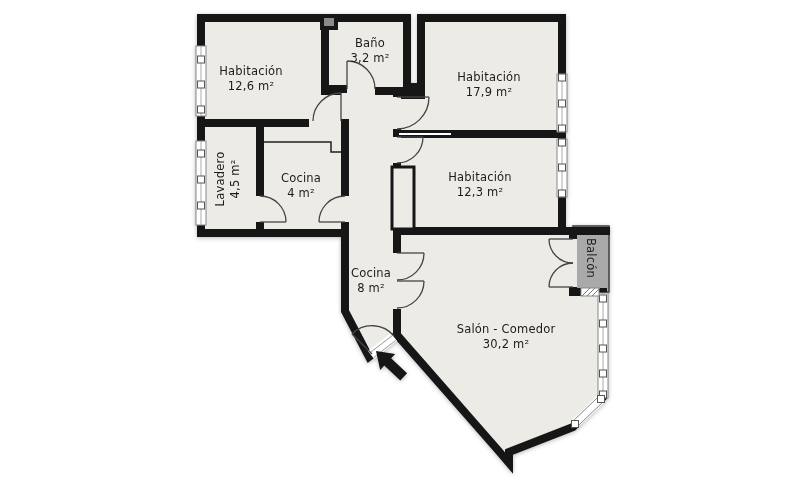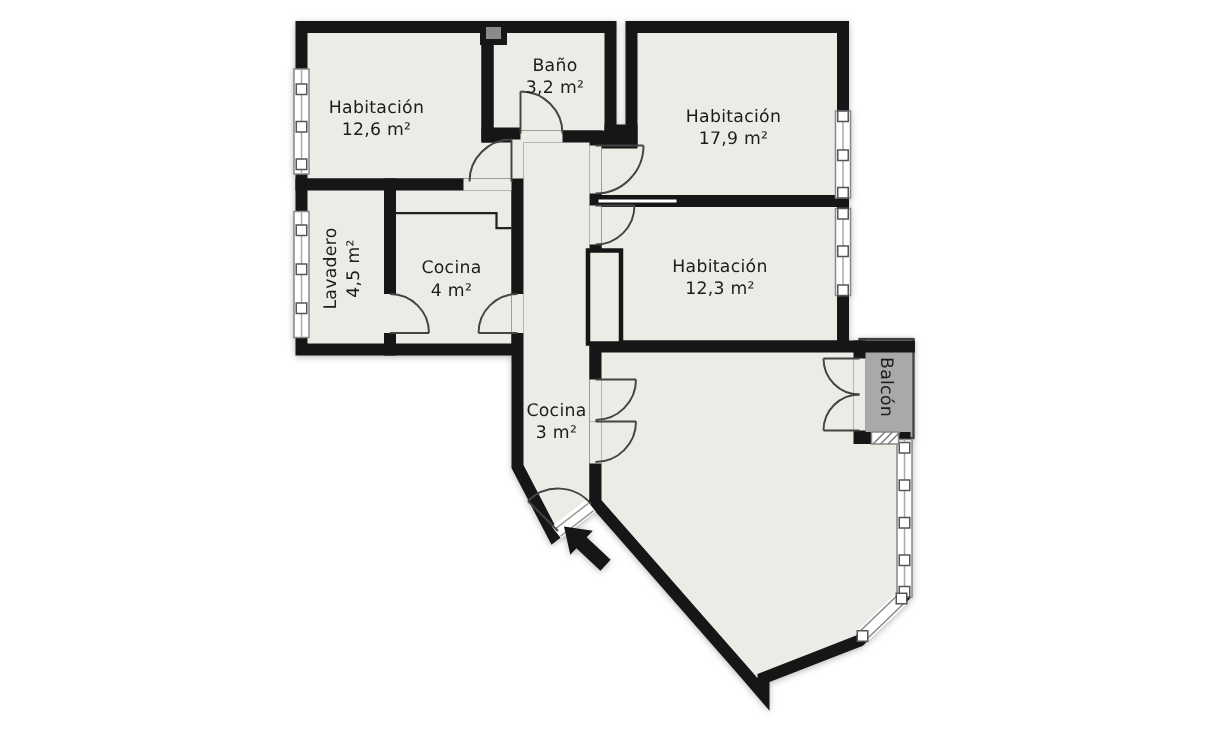--- a/index.html
+++ b/index.html
@@ -192,19 +192,23 @@
   <div class="lbl" style="left:301px;top:186px;">
     <div>Cocina</div>
     <div>4 m²</div>
   </div>
   <div class="lbl" style="left:480px;top:185px;">
     <div>Habitación</div>
     <div>12,3 m²</div>
   </div>
   <div class="lbl" style="left:371px;top:281px;">
     <div>Cocina</div>
-    <div>3 m²</div>
+    <div>8 m²</div>
+  </div>
+  <div class="lbl" style="left:506px;top:337px;">
+    <div>Salón - Comedor</div>
+    <div>30,2 m²</div>
   </div>
   <div class="lbl rot-cw" style="left:591px;top:258px;">
     <div>Balcón</div>
   </div>
 
 </div>
 
 </body></html>

